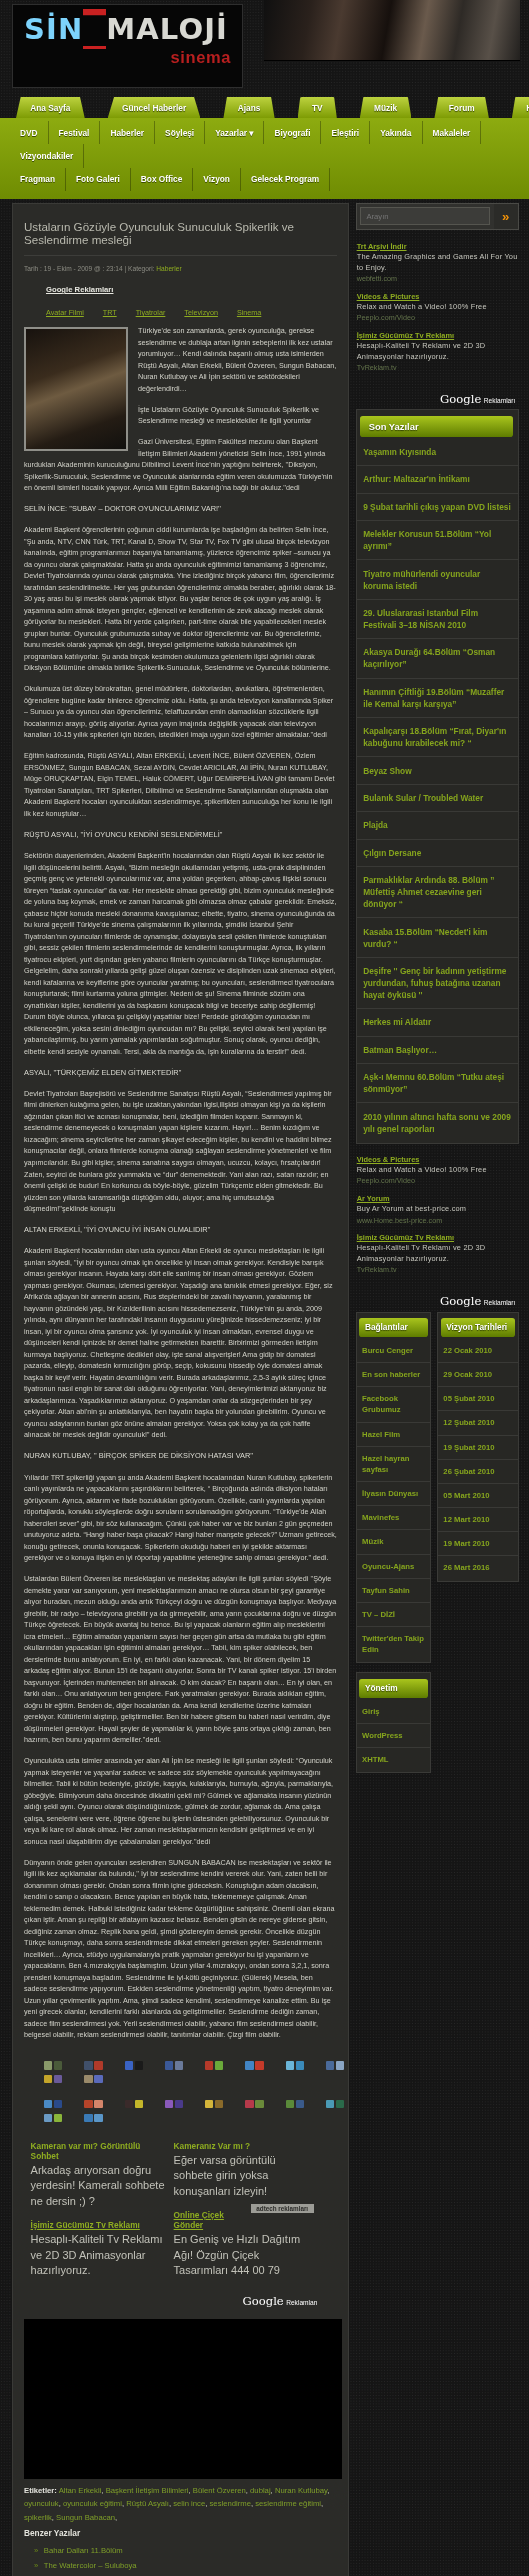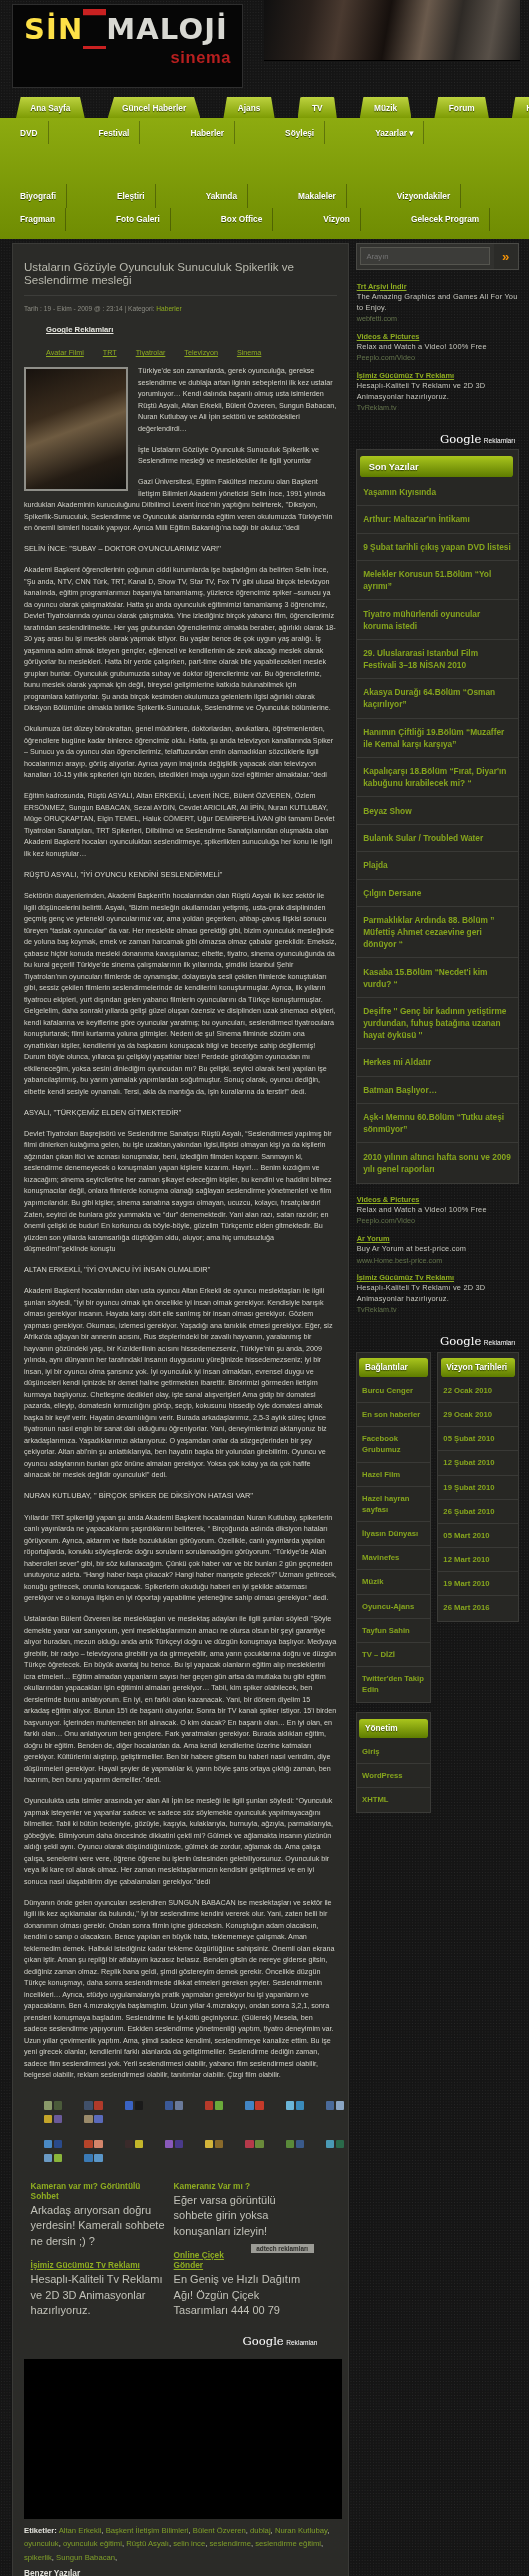--- a/index.html
+++ b/index.html
@@ -13,21 +13,21 @@
   }
   .page { width:530px; position:relative; }
 
   
   .header { position:relative; height:94px; }
   .logo-box {
     position:absolute; left:12px; top:4.4px; width:231px; height:84px;
     background:#060606; border:0.6px solid #2e2e2e; padding:10px 11px 5.5px 11px;
   }
   .logo-main { font-family:"DejaVu Sans", sans-serif; font-weight:bold; font-size:29px; letter-spacing:1.1px; line-height:1; }
-  .logo-p1 { color:#fde047; }
+  .logo-p1 { color:#7dd3fc; }
   .logo-p2 { color:#c92121; border-top:3.3px solid #c92121; border-bottom:3.3px solid #c92121; box-shadow:inset 0 7.7px 0 -4.4px #c92121; color:transparent; padding:0 1.1px; }
   .logo-p3 { color:#d8d8d2; }
   .logo-sub { text-align:right; color:#b71f1f; font-weight:bold; font-size:16.5px; letter-spacing:0.6px; margin-top:3.3px; }
   .header-photo {
     position:absolute; left:264px; top:0; width:256px; height:61px;
     background:linear-gradient(100deg,#101010 0%,#2a211c 18%,#4a3a30 30%,#16100d 48%,#6a5a4c 62%,#2e2a26 75%,#585048 88%,#22201e 100%);
     border-bottom:0.6px solid #000;
   }
 
   
@@ -35,21 +35,21 @@
   .tab {
     background:linear-gradient(#bcd23e,#7e9c04);
     color:#fff; font-weight:bold; font-size:8.3px; text-shadow:0 0.6px 1.1px #334400;
     padding:6px 14.3px 5.5px 14.3px; border-radius:4.4px 4.4px 0 0;
     clip-path:polygon(7% 0,93% 0,100% 100%,0 100%);
     cursor:pointer; white-space:nowrap;
   }
 
   
   .menubar { background:linear-gradient(#8dab10,#6f8c02); padding:3.3px 10px 7.7px 10px; }
-  .menurow { display:flex; flex-wrap:wrap;gap:40px; }
+  .menurow { display:flex; flex-wrap:wrap; }
   .menu-item {
     color:#fff; font-weight:bold; font-size:8.3px; text-shadow:0 0.6px 0.6px #3c4d00;
     padding:6.6px 10px; border-right:0.6px solid rgba(0,0,0,.30); cursor:pointer; white-space:nowrap;
   }
 
   
   .content { display:flex; align-items:flex-start; margin:4.4px 6.6px 0 12px; gap:6.6px; }
   .main {
     width:337px; background:#2b2b28; border:0.6px solid #3a3a37; padding:12px 11px 22px 11px;
   }

